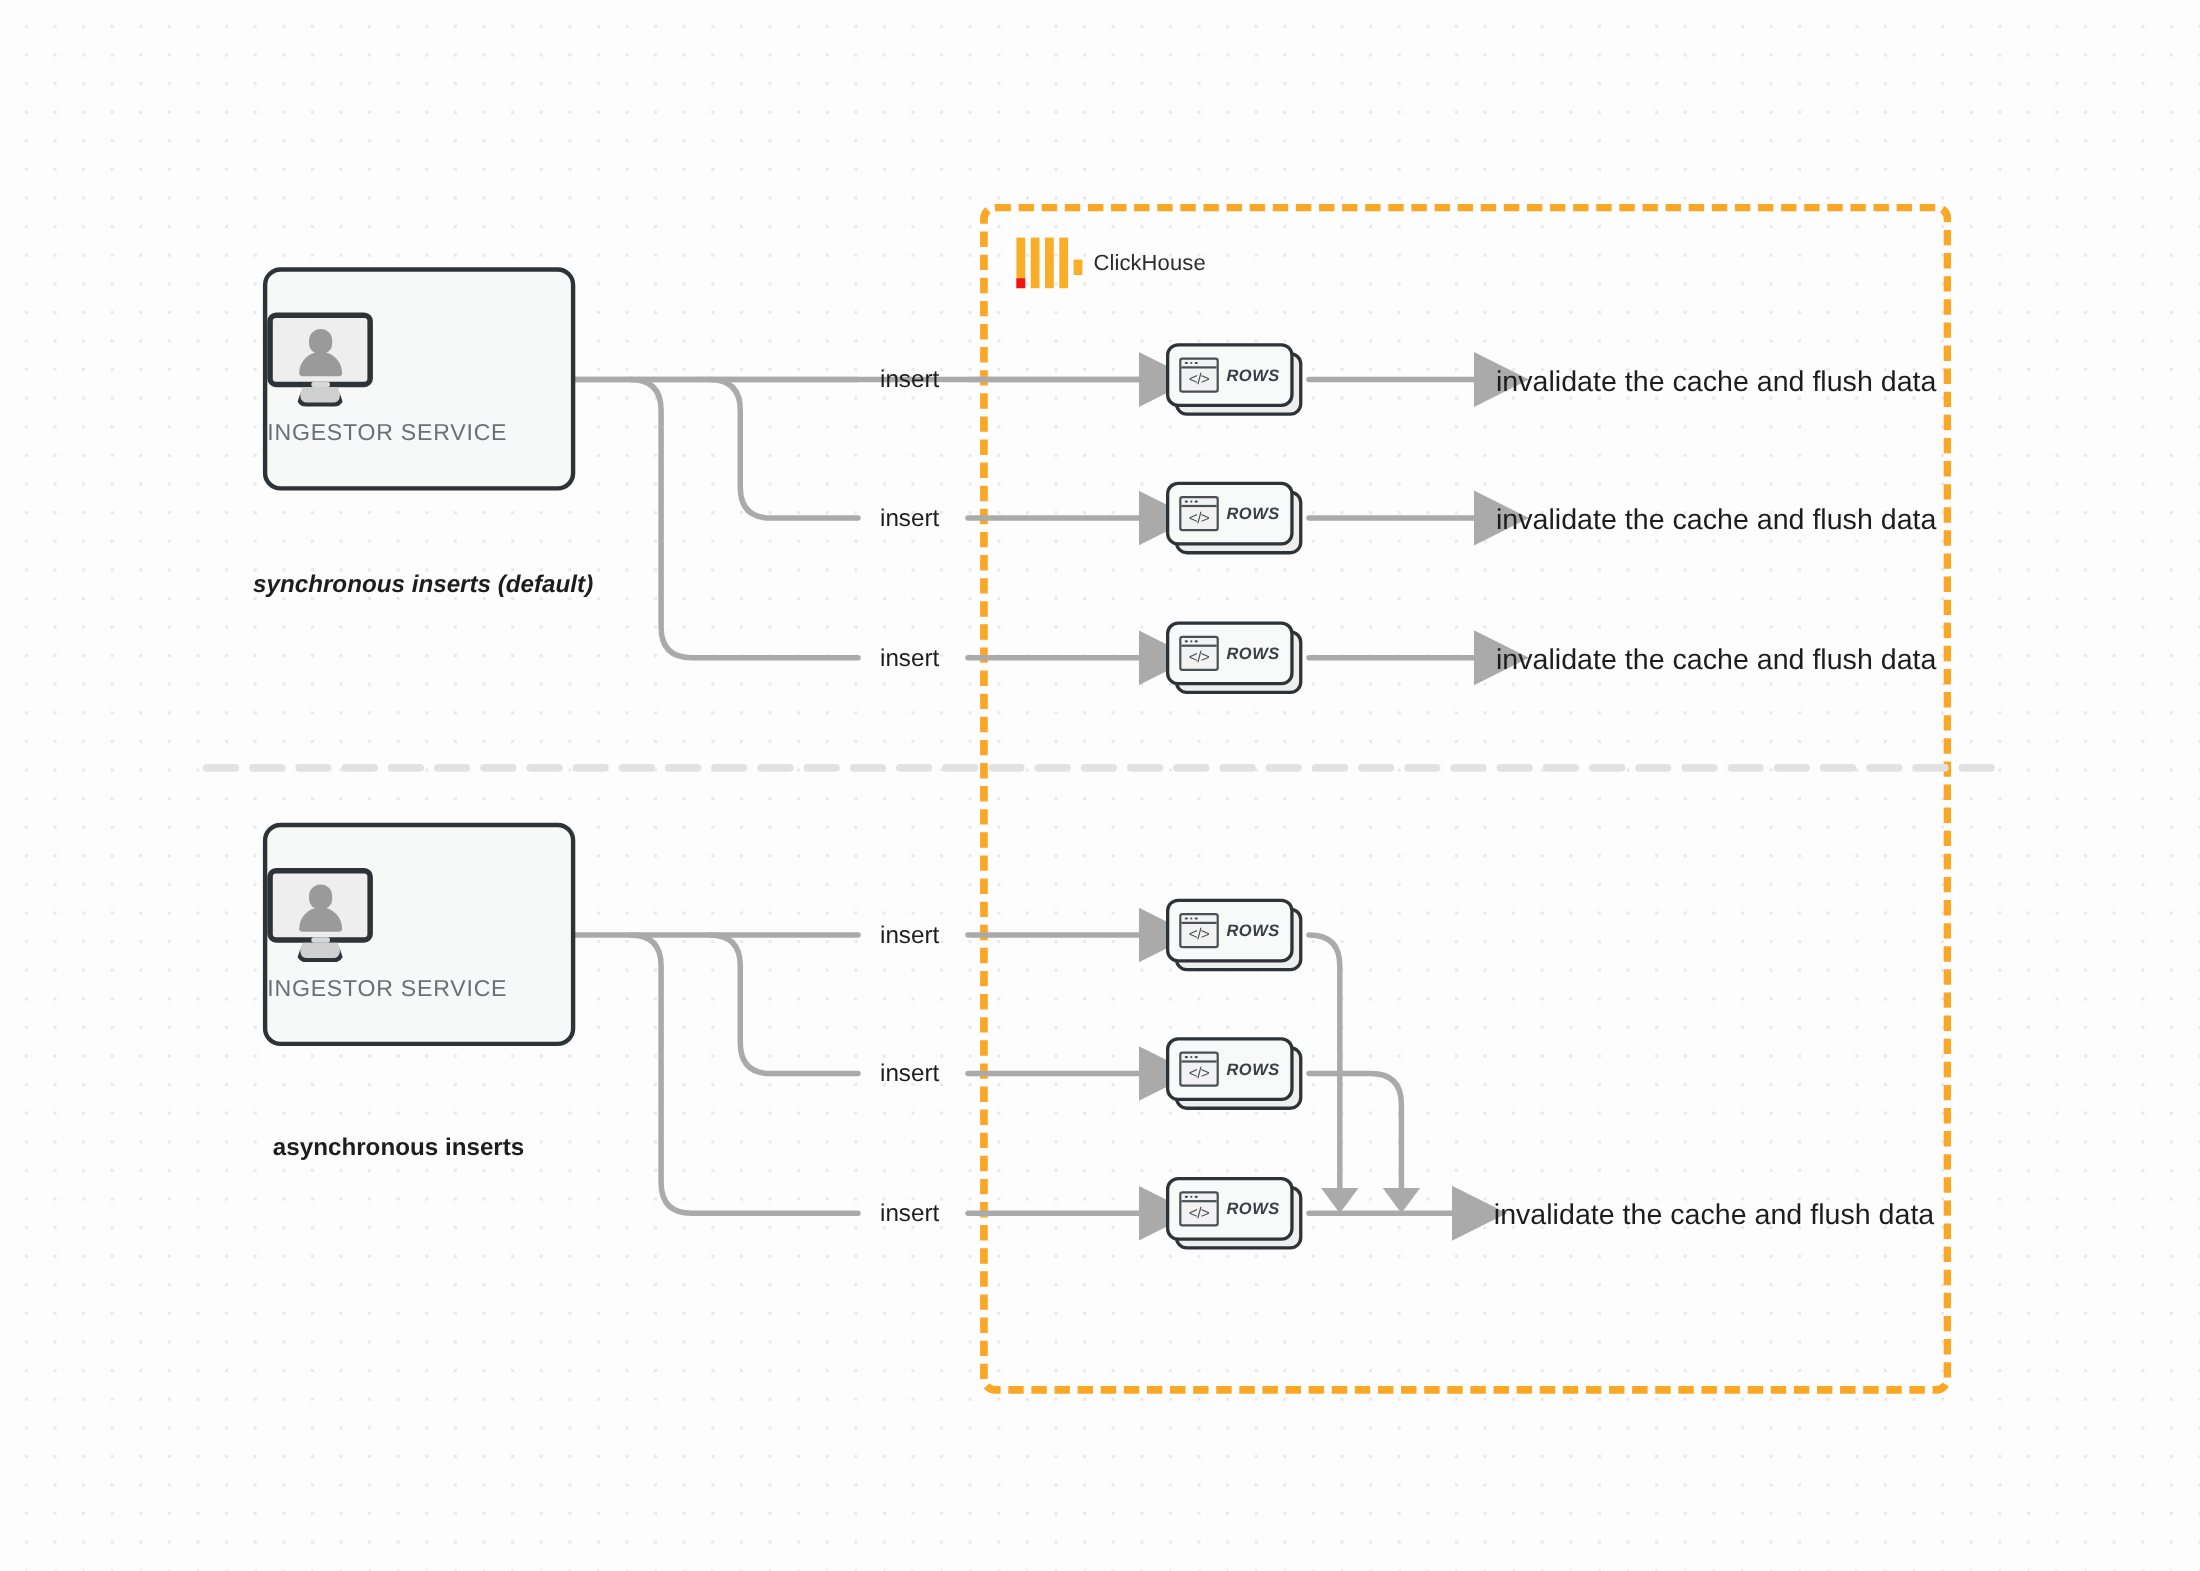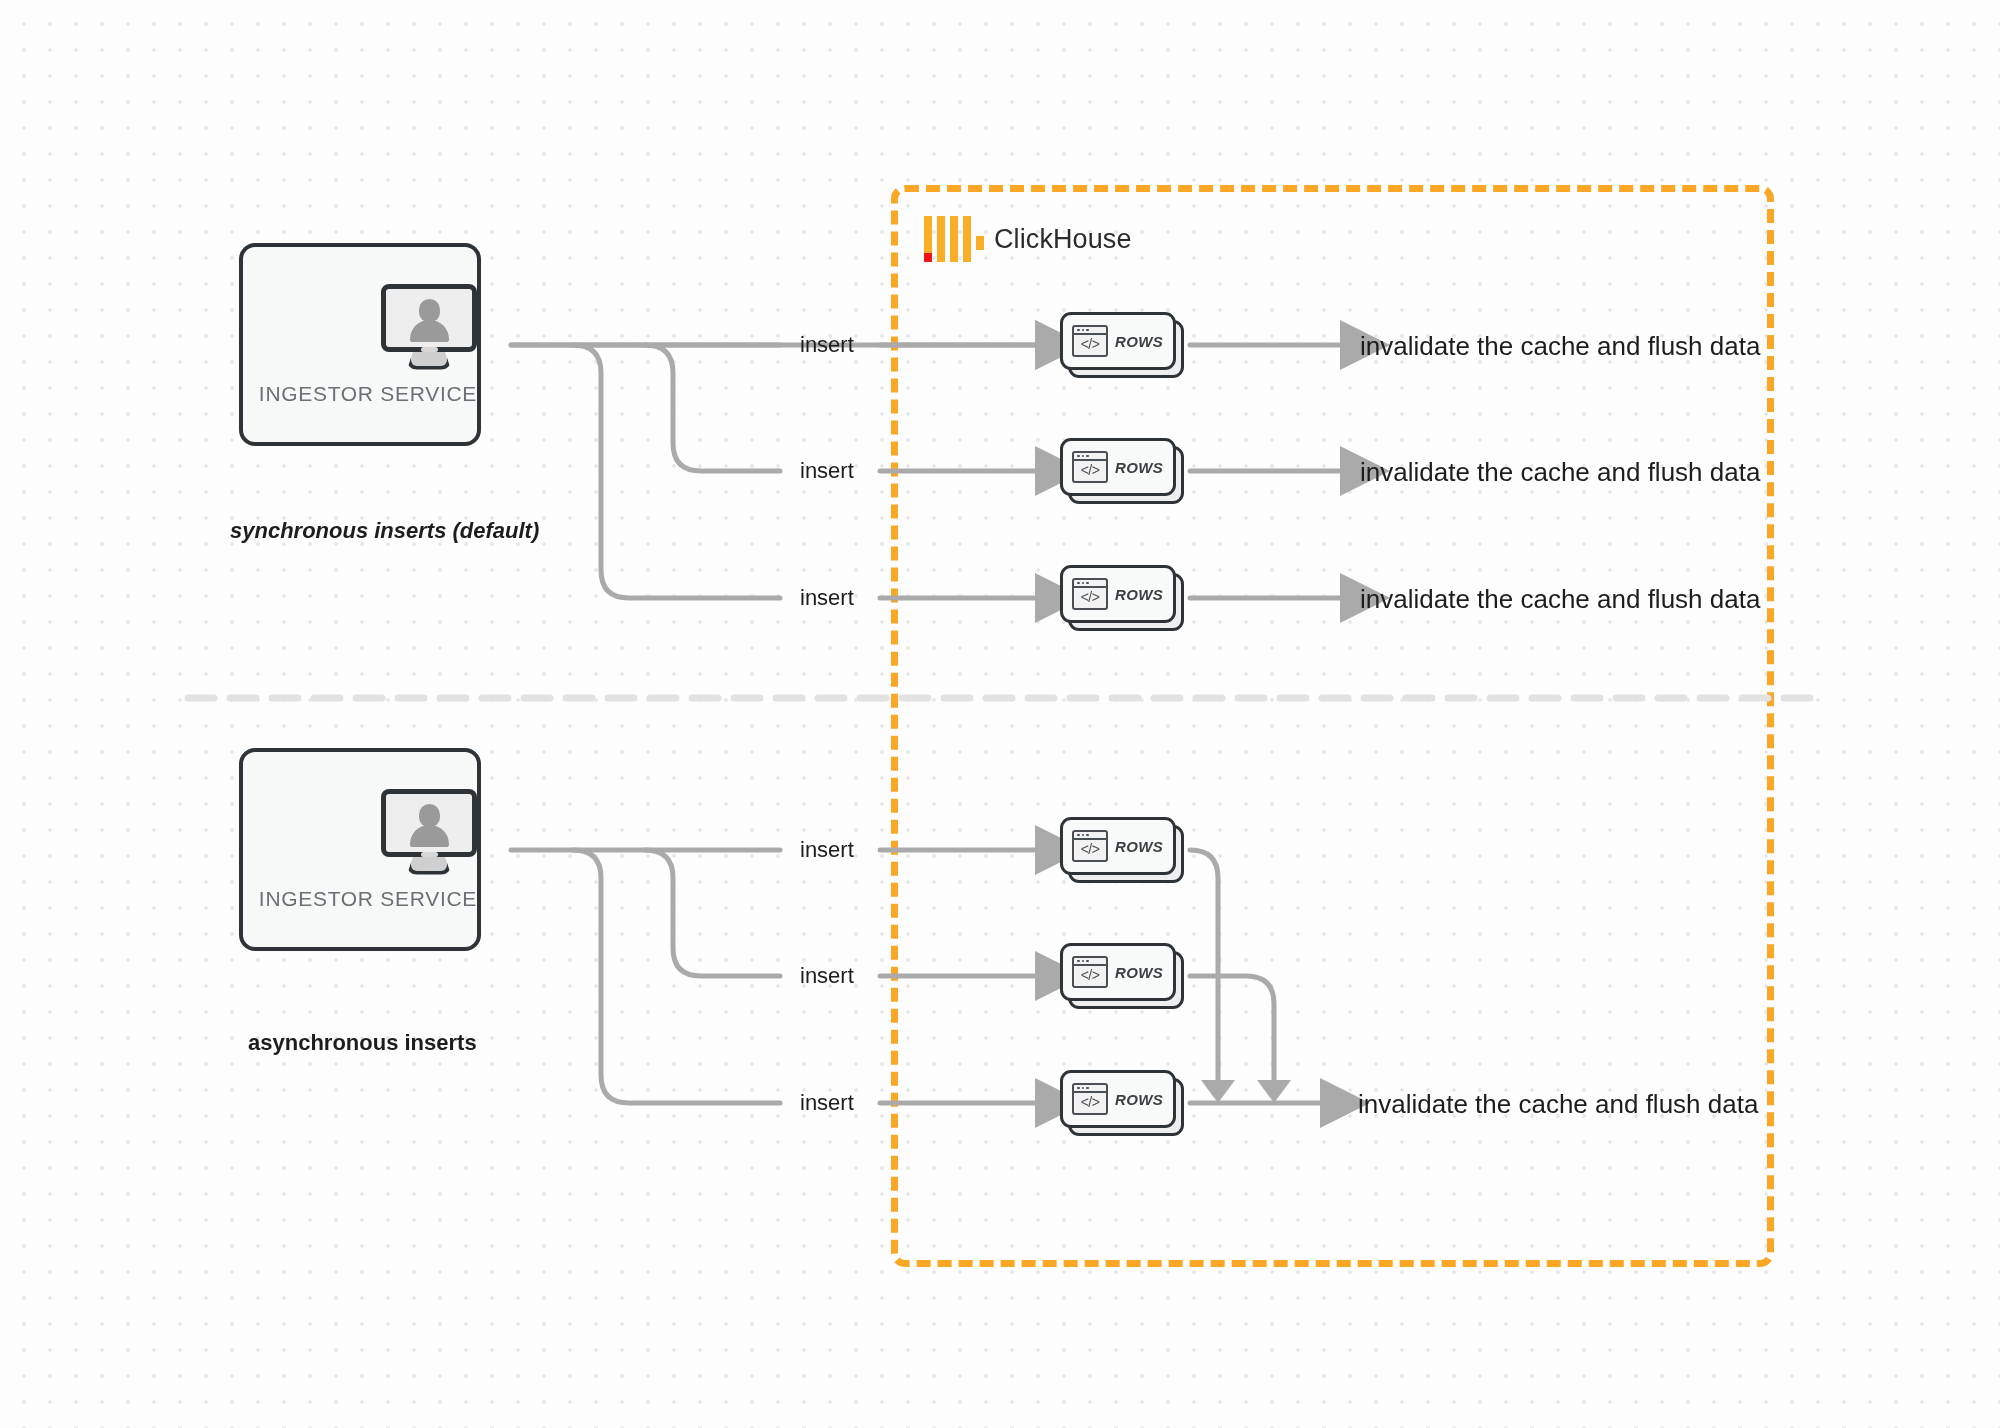--- a/index.html
+++ b/index.html
@@ -73,38 +73,38 @@
   .ch-mark s.dot {
     position: absolute;
     left: 52px;
     top: 20px;
     width: 8px;
     height: 14px;
     background: #FAAE28;
     display: block;
   }
   .ch-name {
-    font-size: 27px;
+    font-size: 20px;
     color: #2b2b2b;
     letter-spacing: 0.1px;
     white-space: nowrap;
   }
 
   
   .ingestor {
     position: absolute;
-    width: 242px;
+    width: 284px;
     height: 203px;
     background: #f7f8f8;
     border: 4px solid #2e3338;
     border-radius: 16px;
     box-sizing: border-box;
     display: flex;
     flex-direction: column;
-    align-items: flex-end;
+    align-items: flex-start;
     justify-content: center;
   }
   .ingestor.sync  { left: 239px; top: 243px; }
   .ingestor.async { left: 239px; top: 748px; }
   .monitor {
     position: relative;
     width: 96px;
     height: 86px;
     margin-bottom: 12px;
   }

